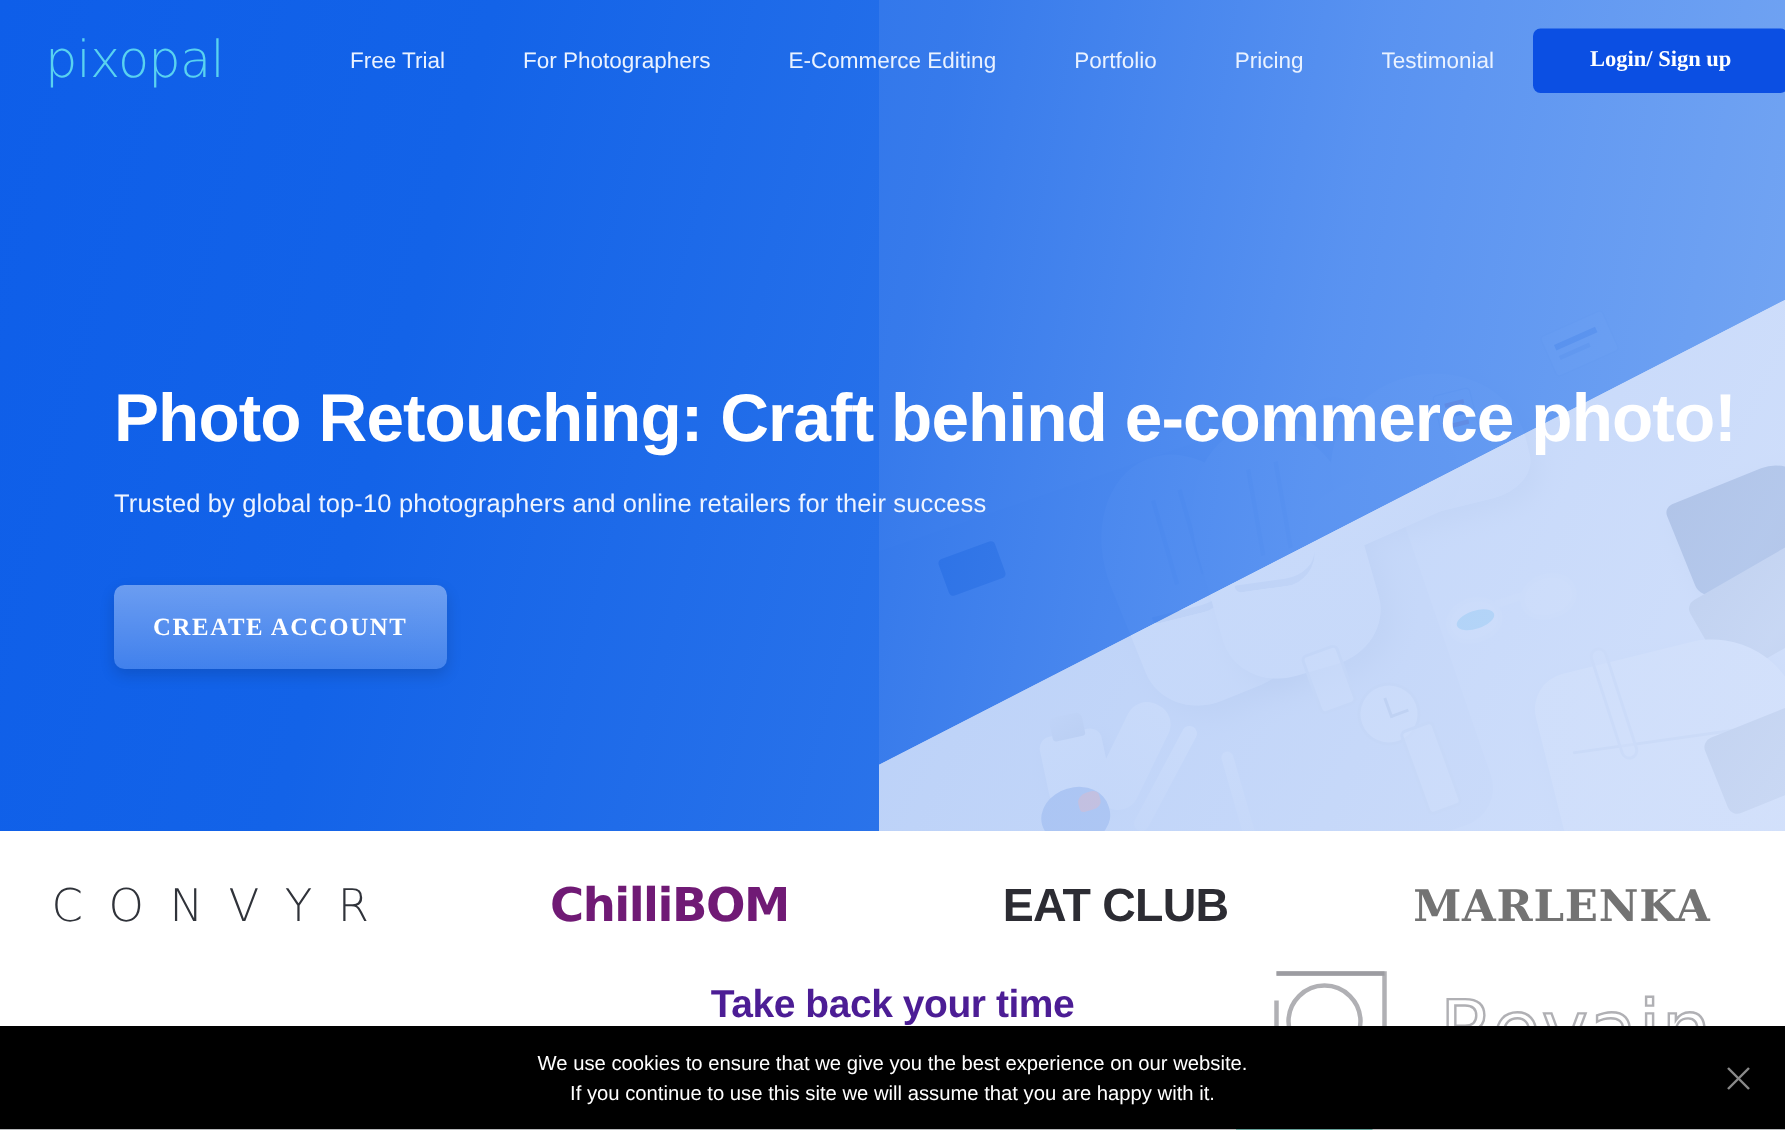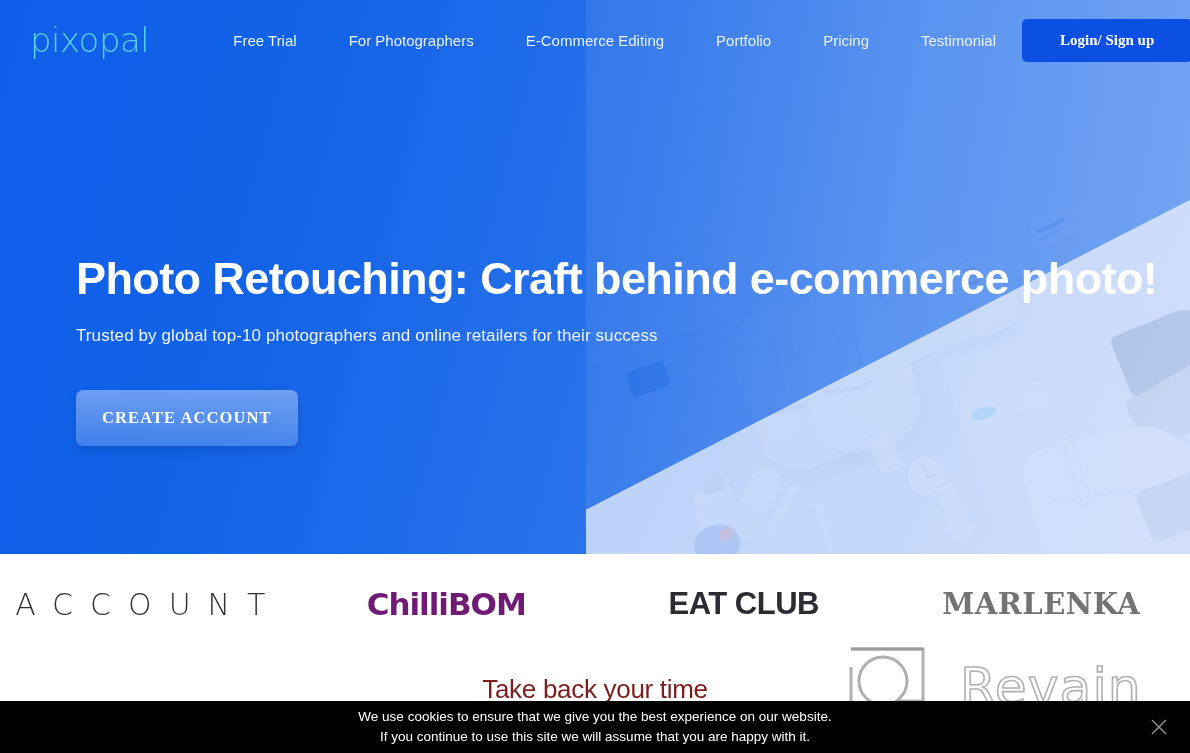--- a/index.html
+++ b/index.html
@@ -419,24 +419,23 @@
 
   
   .section-below {
     position: absolute;
     top: 654px; left: 0;
     width: 1190px; height: 99px;
     background: #ffffff;
     text-align: center;
   }
   .section-heading {
-    margin-top: 20px;
     font-size: 26px;
-    font-weight: normal;
-    color: #7f1d1d;
+    font-weight: bold;
+    color: #4c1d95;
     letter-spacing: -0.3px;
   }
 
   
   .watermark {
     position: absolute;
     left: 843px; top: 645px;
     display: flex;
     align-items: center;
     gap: 33px;
@@ -451,21 +450,21 @@
     color: transparent;
     -webkit-text-stroke: 1.6px rgba(150,150,155,.75);
     font-family: "DejaVu Sans", sans-serif;
     line-height: 1;
   }
 
   
   .cookie {
     position: absolute;
     left: 0; bottom: 0;
-    width: 1190px; height: 52px;
+    width: 1190px; height: 69px;
     background: #000000;
     z-index: 60;
     display: flex;
     align-items: center;
     justify-content: center;
   }
   .cookie-text {
     color: #ffffff;
     font-size: 13.5px;
     line-height: 1.45;
@@ -583,21 +582,21 @@
       <a class="nav-link">For Photographers</a>
       <a class="nav-link">E-Commerce Editing</a>
       <a class="nav-link">Portfolio</a>
       <a class="nav-link">Pricing</a>
       <a class="nav-link">Testimonial</a>
     </nav>
     <button class="login-btn">Login/ Sign up</button>
   </div>
 
   <div class="logos">
-    <div class="logo-item logo-convyr">ACCOUNT</div>
+    <div class="logo-item logo-convyr">CONVYR</div>
     <div class="logo-item logo-chillibom">ChilliBOM</div>
     <div class="logo-item logo-eatclub">EAT CLUB</div>
     <div class="logo-item logo-marlenka">MARLENKA</div>
   </div>
 
   <div class="section-below">
     <div class="section-heading">Take back your time</div>
   </div>
 
   <div class="watermark">

